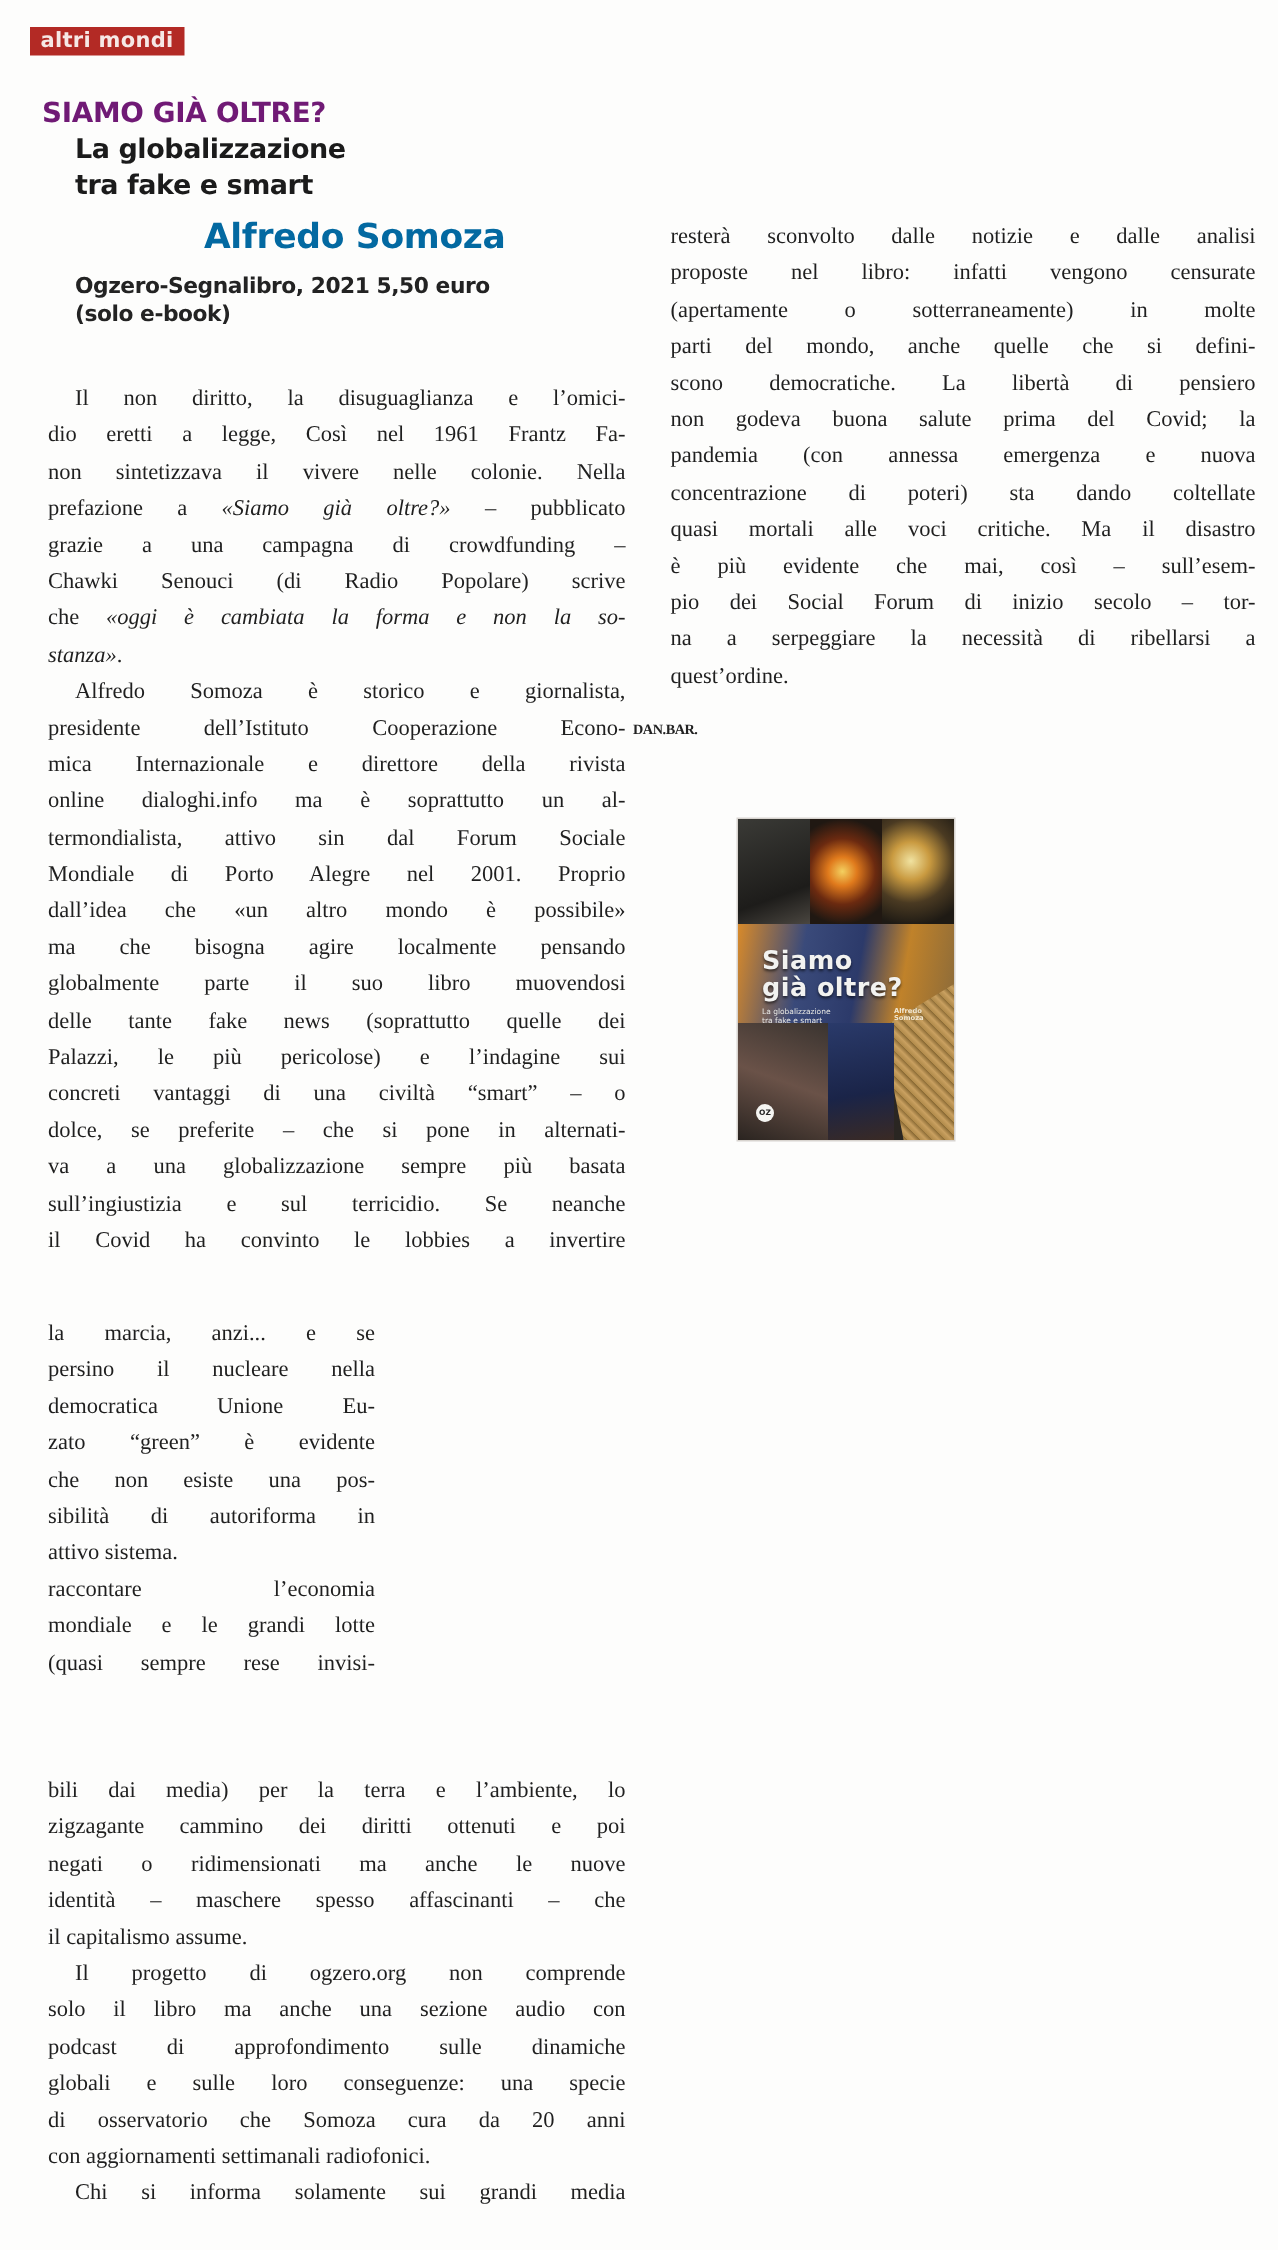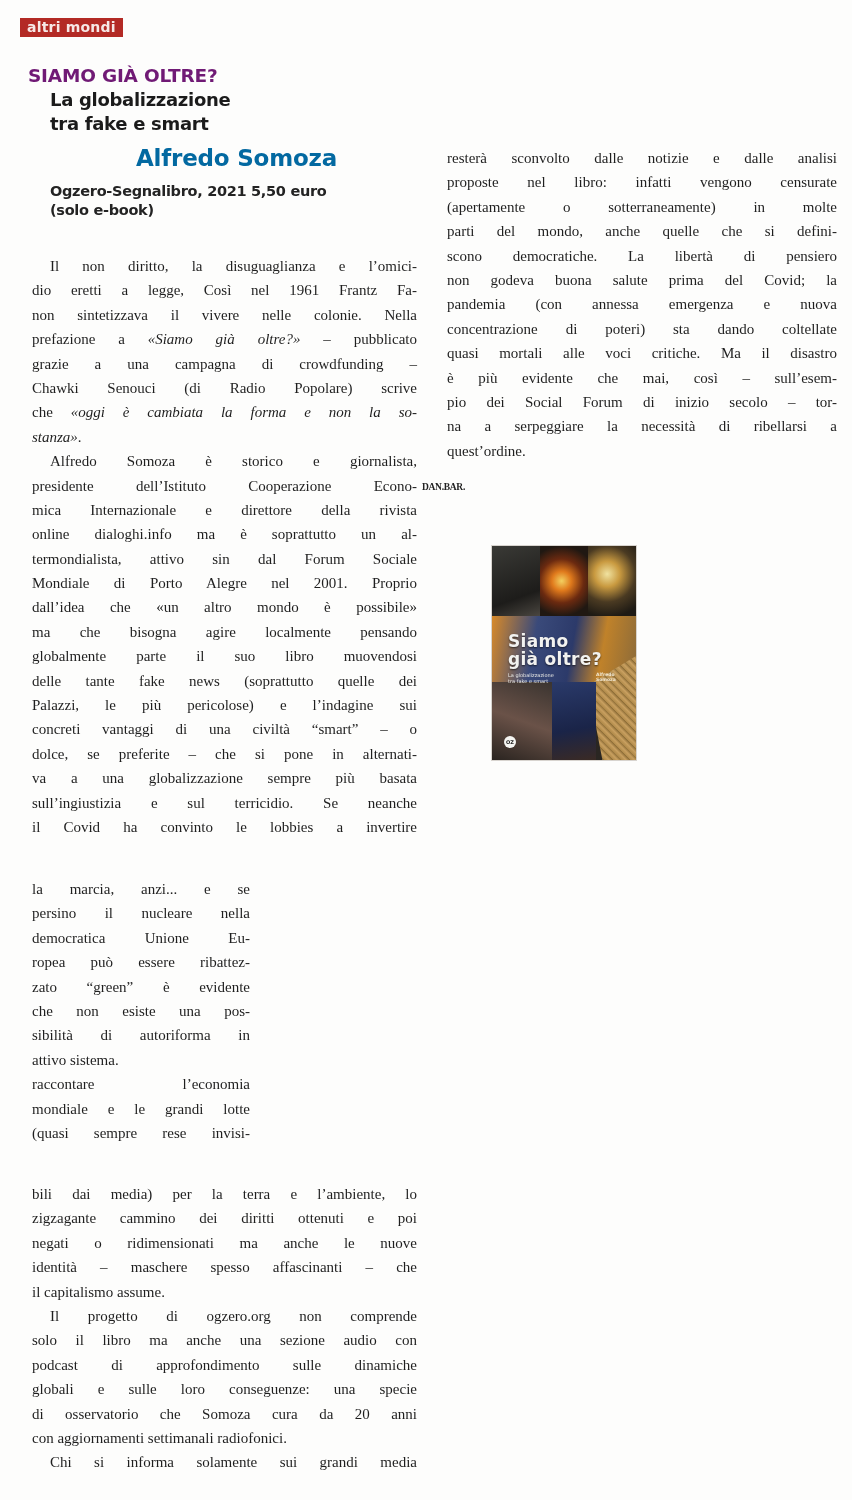--- a/index.html
+++ b/index.html
@@ -92,21 +92,20 @@
     <span class="line">concreti vantaggi di una civiltà “smart” – o</span>
     <span class="line">dolce, se preferite – che si pone in alternati-</span>
     <span class="line">va a una globalizzazione sempre più basata</span>
     <span class="line">sull’ingiustizia e sul terricidio. Se neanche</span>
     <span class="line">il Covid ha convinto le lobbies a invertire</span>
   </div>
 <div class="col" id="col-left-b">
     <span class="line">la marcia, anzi... e se</span>
     <span class="line">persino il nucleare nella</span>
     <span class="line">democratica Unione Eu-</span>
-    <span class="line">ropea può essere ribattez-</span>
     <span class="line">zato “green” è evidente</span>
     <span class="line">che non esiste una pos-</span>
     <span class="line">sibilità di autoriforma in</span>
     <span class="line last">attivo sistema.</span>
     <span class="line">raccontare l’economia</span>
     <span class="line">mondiale e le grandi lotte</span>
     <span class="line">(quasi sempre rese invisi-</span>
   </div>
 <div class="col" id="col-left-c">
     <span class="line">bili dai media) per la terra e l’ambiente, lo</span>

